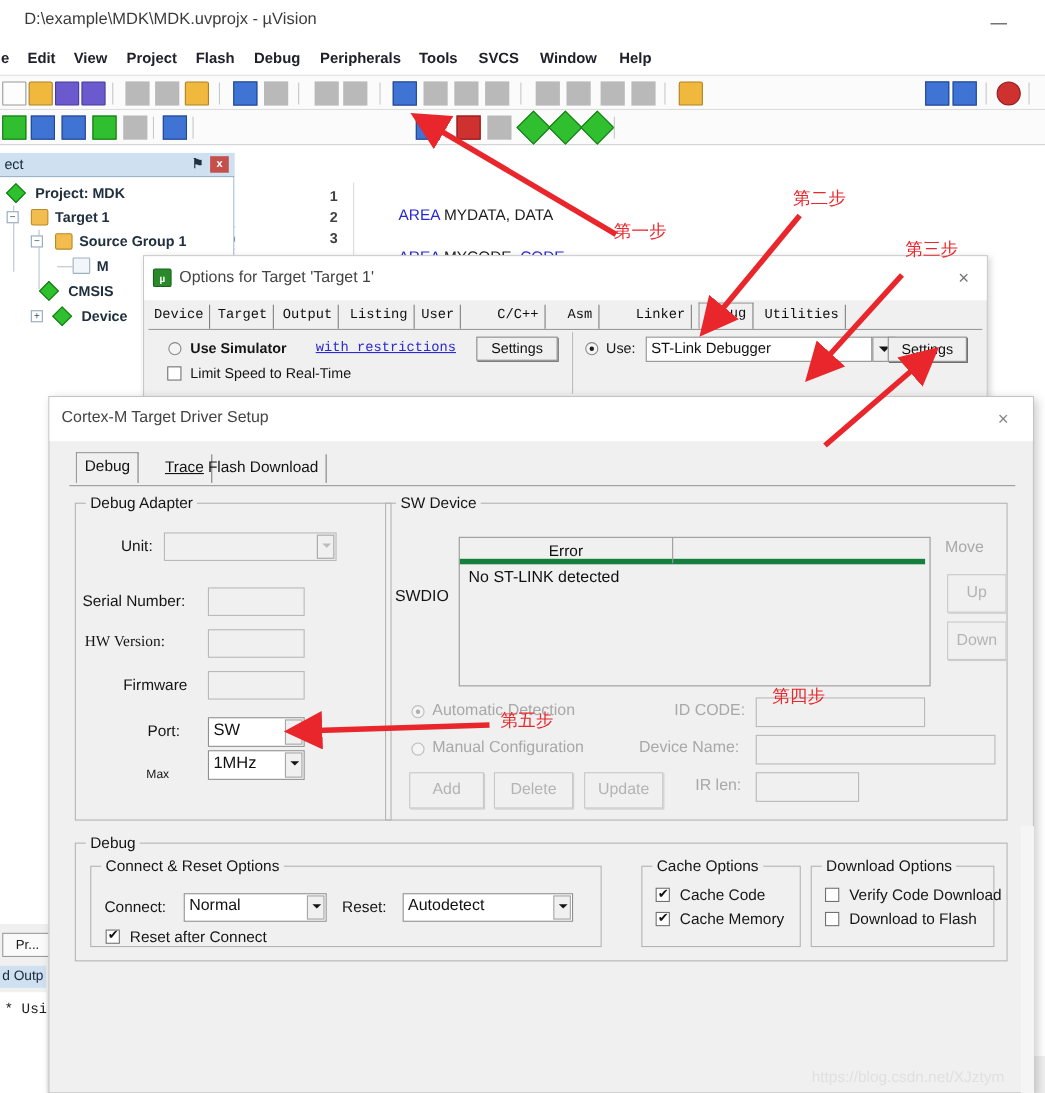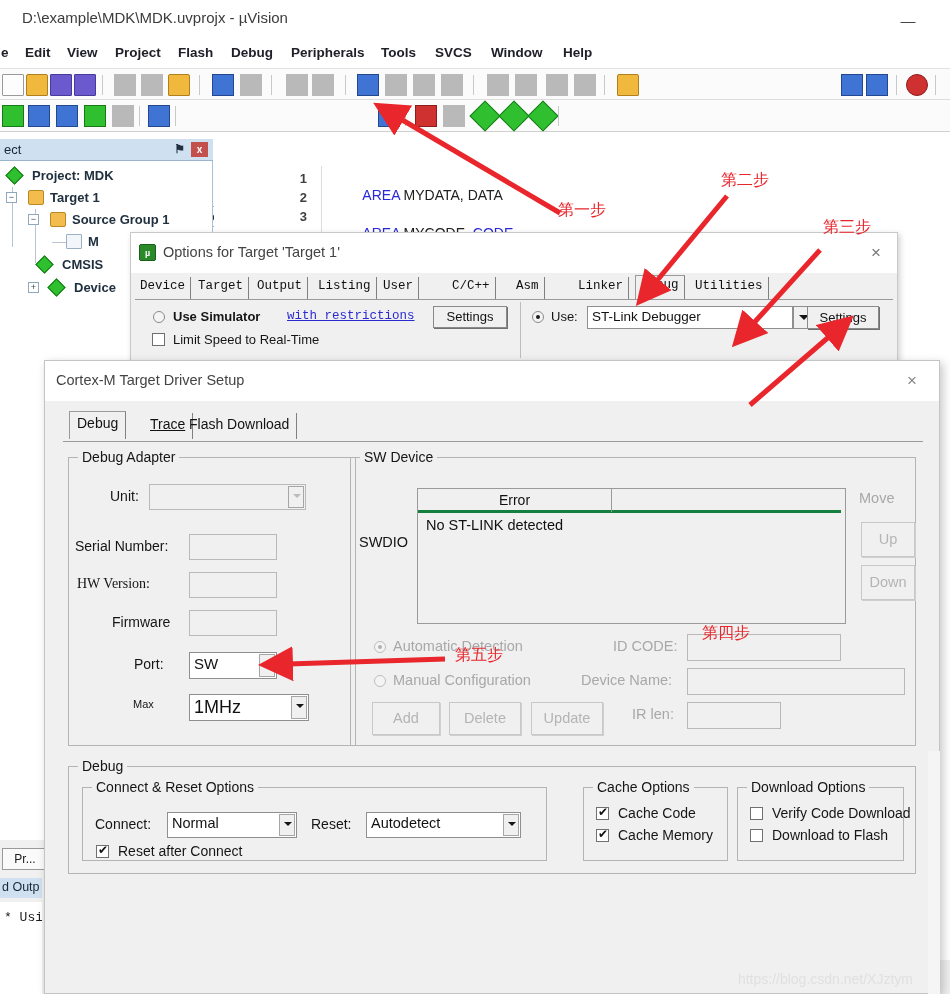--- a/index.html
+++ b/index.html
@@ -289,21 +289,21 @@
   }
   .grp > .gtitle {
     position:absolute; top:-9px; left:9px; background:#f0f0f0; padding:0 4px;
     font-size:14px; color:#151515; white-space:nowrap;
   }
   .lst {
     position:absolute; background:#f0f0f0; border:1px solid #9a9a9a;
   }
   .lst .hdr {
     position:absolute; left:0; top:0; right:4px; height:24px;
-    border-bottom:3px solid #15803d;
+    border-bottom:5px solid #15803d;
   }
   .lst .hcell {
     position:absolute; top:0; height:23px; border-right:1px solid #9a9a9a;
     font-size:14px; color:#101010; text-align:center; line-height:22px;
   }
   .lst .row1 {
     position:absolute; left:8px; top:28px; font-size:14.5px; color:#101010; white-space:nowrap;
   }
   .scrollbar-v {
     position:absolute; right:-1px; top:390px; width:12px; height:244px; background:#f5f5f5;
@@ -557,21 +557,21 @@
       <span></span>
     </div>
 
     <div class="lbl-s" style="left:65px; top:198px; font-size:14px;">Port:</div>
     <div class="field" style="left:120px; top:194px; width:88px; height:27px; font-size:15px;">
       <span>SW</span>
       <div class="cbarrow"></div>
     </div>
 
     <div class="lbl-s" style="left:64px; top:240px; font-size:11px;text-align:center;">Max</div>
-    <div class="field" style="left:120px; top:236px; width:120px; height:27px; font-size:18px;">
+    <div class="field" style="left:120px; top:224px; width:88px; height:27px; font-size:15px;">
       <span>1MHz</span>
       <div class="cbarrow"></div>
     </div>
   </div>
 
   <div class="grp" style="left:305px; top:96px; width:566px; height:289px;">
     <div class="gtitle">SW Device</div>
 
     <div class="lbl-s" style="left:8px; top:76px; font-size:14.5px;">SWDIO</div>
 

